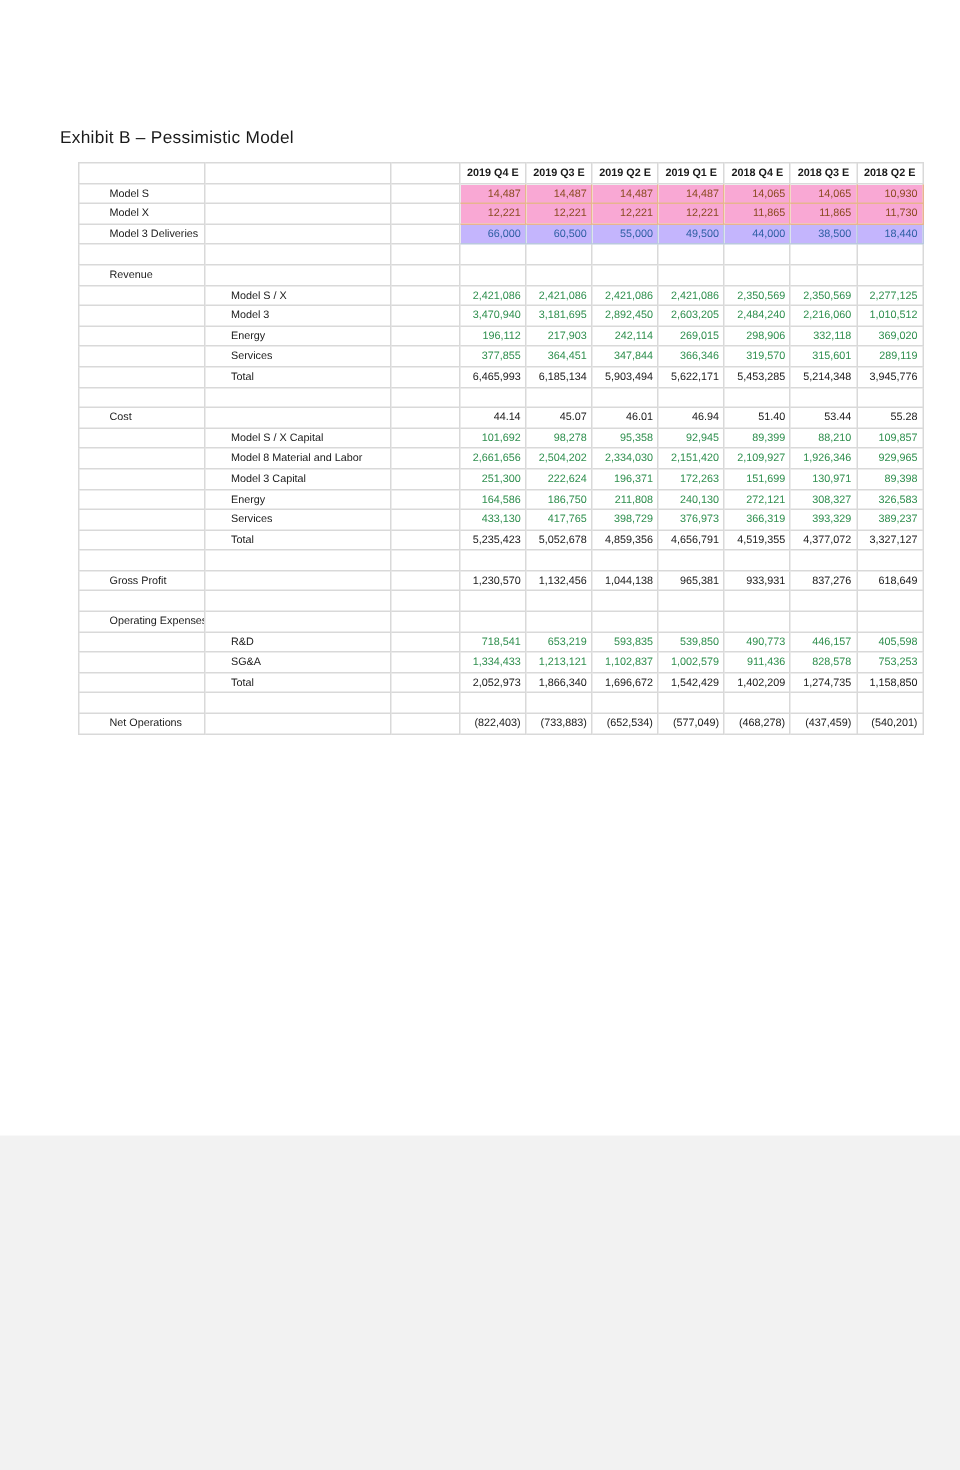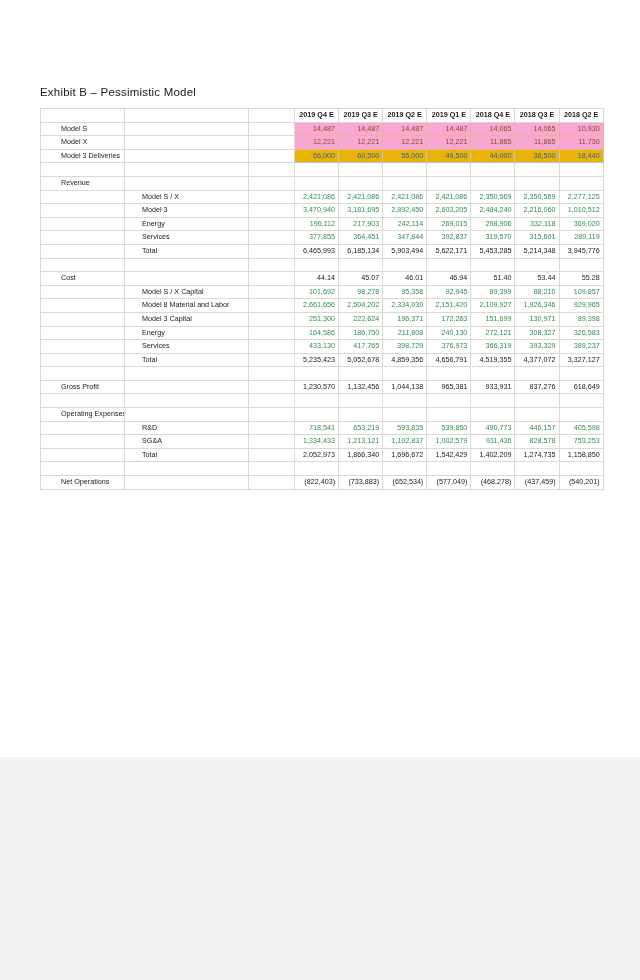--- a/index.html
+++ b/index.html
@@ -24,21 +24,21 @@
     position: absolute;
     left: 40px;
     top: 86px;
     font-size: 11.5px;
     color: #1a1a1a;
     letter-spacing: 0.2px;
     white-space: nowrap;
   }
   .sheet {
     position: absolute;
-    left: 40px;
+    left: 52px;
     top: 108px;
     width: 563px;
     border-collapse: collapse;
     table-layout: fixed;
     font-size: 7.2px;
     color: #222;
   }
   .sheet td {
     border: 0.5px solid #d9d9d9;
     padding: 0 3px;
@@ -82,21 +82,21 @@
   
   td.inp {
     background: #f9a8d4;
     color: #8a4b20;
     border: 0.5px solid #e8b48f;
   }
   
   td.drv {
     color: #2e5fa3;
     border: 0.5px solid #b9c8de;
-    background: #eab308;
+    background: #c4b5fd;
     margin-top: 24px;
   }
   
   td.grn { color: #2f8f4e; }
   
   td.blk { color: #1a1a1a; }
 
   .section-label {
     color: #1a1a1a;
   }
@@ -230,21 +230,21 @@
           <td class="num grn">332,118</td>
           <td class="num grn">369,020</td>
         </tr>
         <tr>
           <td class="label section-label"></td>
           <td class="sub">Services</td>
           <td class="blank"></td>
           <td class="num grn">377,855</td>
           <td class="num grn">364,451</td>
           <td class="num grn">347,844</td>
-          <td class="num grn">392,837</td>
+          <td class="num grn">366,346</td>
           <td class="num grn">319,570</td>
           <td class="num grn">315,601</td>
           <td class="num grn">289,119</td>
         </tr>
         <tr>
           <td class="label section-label"></td>
           <td class="sub">Total</td>
           <td class="blank"></td>
           <td class="num blk">6,465,993</td>
           <td class="num blk">6,185,134</td>

